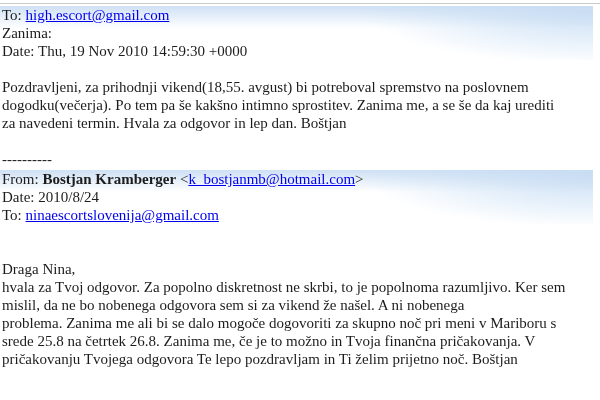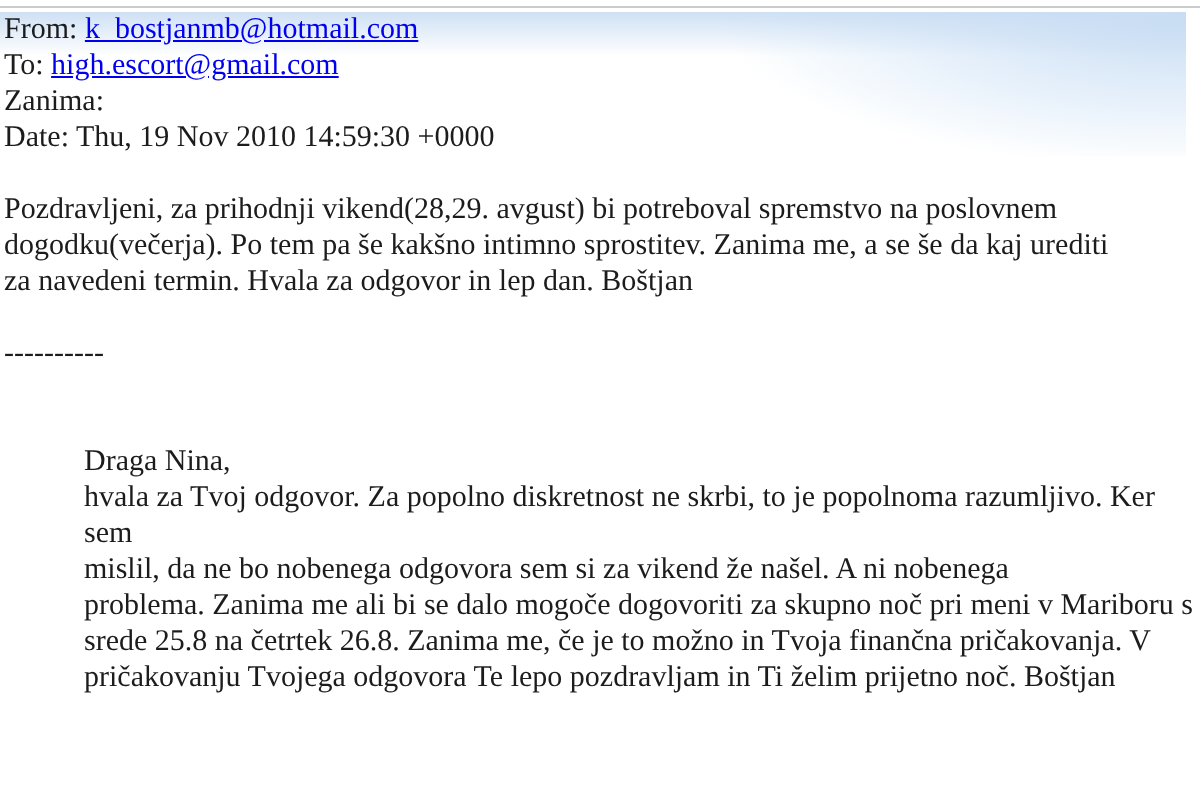--- a/index.html
+++ b/index.html
@@ -36,50 +36,54 @@
     color: #0000ee;
     text-decoration: underline;
     cursor: pointer;
   }
   .sender-name { font-weight: bold; }
   .email-body {
     margin: 18px 0 0 0;
     padding-left: 2px;
     white-space: pre-line;
   }
-  .email-body.gap-two-lines { margin-top: 36px; margin-left: 40px; }
+  .email-body.gap-two-lines { margin-top: 36px; }
   .separator {
     margin-top: 18px;
     padding-left: 2px;
     line-height: 18px;
     color: #1c1c1c;
   }
 </style>
 </head>
 <body>
 
 <div class="page">
 
   <div class="top-rule"></div>
 
   <section class="msg">
     <div class="msg-header">
-      <div class="hline"><span>From: </span><a class="link">k_bostjanmb@hotmail.com</a></div>
       <div class="hline"><span>To: </span><a class="link">high.escort@gmail.com</a></div>
       <div class="hline"><span>Zanima:</span></div>
       <div class="hline"><span>Date: </span><span>Thu, 19 Nov 2010 14:59:30 +0000</span></div>
     </div>
-    <p class="email-body">Pozdravljeni, za prihodnji vikend(28,29. avgust) bi potreboval spremstvo na poslovnem
+    <p class="email-body">Pozdravljeni, za prihodnji vikend(18,55. avgust) bi potreboval spremstvo na poslovnem
 dogodku(večerja). Po tem pa še kakšno intimno sprostitev. Zanima me, a se še da kaj urediti
 za navedeni termin. Hvala za odgovor in lep dan. Boštjan</p>
   </section>
 
   <div class="separator">----------</div>
 
   <section class="msg">
+    <div class="msg-header">
+      <div class="hline"><span>From: </span><span class="sender-name">Bostjan Kramberger</span><span> &lt;</span><a class="link">k_bostjanmb@hotmail.com</a><span>&gt;</span></div>
+      <div class="hline"><span>Date: </span><span>2010/8/24</span></div>
+      <div class="hline"><span>To: </span><a class="link">ninaescortslovenija@gmail.com</a></div>
+    </div>
     <p class="email-body gap-two-lines">Draga Nina,
 hvala za Tvoj odgovor. Za popolno diskretnost ne skrbi, to je popolnoma razumljivo. Ker sem
 mislil, da ne bo nobenega odgovora sem si za vikend že našel. A ni nobenega
 problema. Zanima me ali bi se dalo mogoče dogovoriti za skupno noč pri meni v Mariboru s
 srede 25.8 na četrtek 26.8. Zanima me, če je to možno in Tvoja finančna pričakovanja. V
 pričakovanju Tvojega odgovora Te lepo pozdravljam in Ti želim prijetno noč. Boštjan</p>
   </section>
 
 </div>
 

